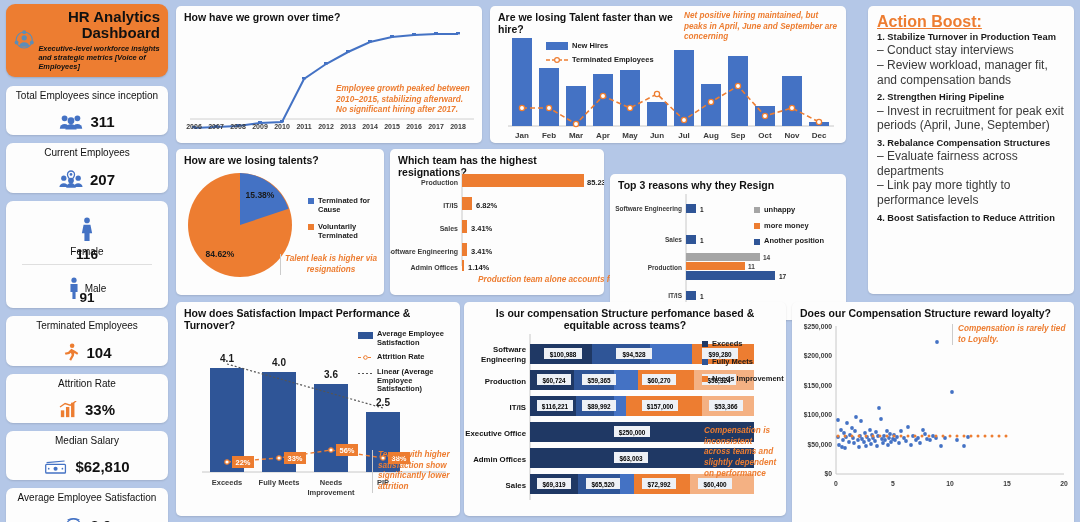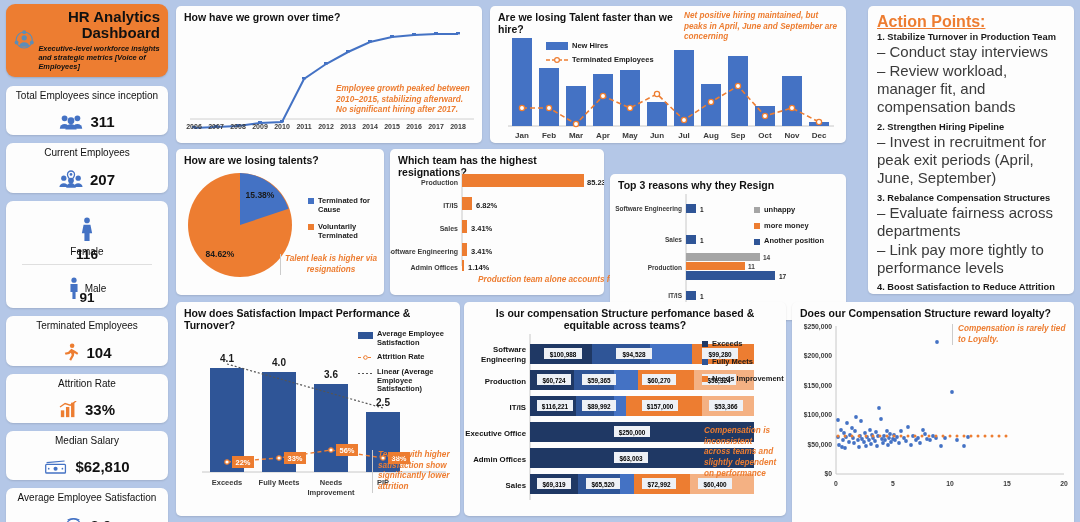--- a/index.html
+++ b/index.html
@@ -50,21 +50,21 @@
   #header .hs { font-size: 7.4px; font-style: italic; font-weight: bold; color: #111;
                 line-height: 1.25; margin-top: 3px; text-align: left; }
   .divider { height:1px; background:#dfdfdf; margin: 2px 10px; }
   
   #actions { left: 868px; top: 6px; width: 206px; height: 288px; padding: 7px 9px; overflow: hidden; }
   #actions h2 {
     font-size: 16px; color: #ED7D31; font-weight: bold;
     text-decoration: underline; margin-bottom: 1px;
   }
   .ap-h { font-size: 9.3px; font-weight: bold; color: #1a1a1a; line-height: 1.22; margin-top: 5px; }
-  .ap-b { font-size: 15px; color: #3a3a3a; line-height: 1.22; }
+  .ap-b { font-size: 12px; color: #3a3a3a; line-height: 1.22; }
 </style>
 </head>
 <body>
 
 <div id="sidebar">
 
   <div id="header">
     <svg width="46" height="46" viewBox="0 0 48 48">
       <circle cx="24" cy="24" r="19" fill="none" stroke="#5B8DB8" stroke-width="2.5"></circle>
       <circle cx="24" cy="5.5" r="4.6" fill="#5B8DB8"></circle>
@@ -282,21 +282,21 @@
       <svg width="22" height="8">
         <line x1="0" y1="4" x2="22" y2="4" stroke="#ED7D31" stroke-width="1.5" stroke-dasharray="4,2"></line>
         <circle cx="11" cy="4" r="2.4" fill="#fff" stroke="#ED7D31" stroke-width="1.2"></circle>
       </svg>
       <span>Terminated Employees</span>
     </div>
   </div>
 </div>
 
 <div class="card" id="actions">
-  <h2>Action Points:</h2>
+  <h2>Action Boost:</h2>
   <div>
     <div class="ap-h" style="margin-top:0;">1. Stabilize Turnover in Production Team</div>
     <div class="ap-b" style="white-space:pre-line;">– Conduct stay interviews
 – Review workload, manager fit, and compensation bands</div>
   </div>
   <div>
     <div class="ap-h">2. Strengthen Hiring Pipeline</div>
     <div class="ap-b" style="white-space:pre-line;">– Invest in recruitment for peak exit periods (April, June, September)</div>
   </div>
   <div>

